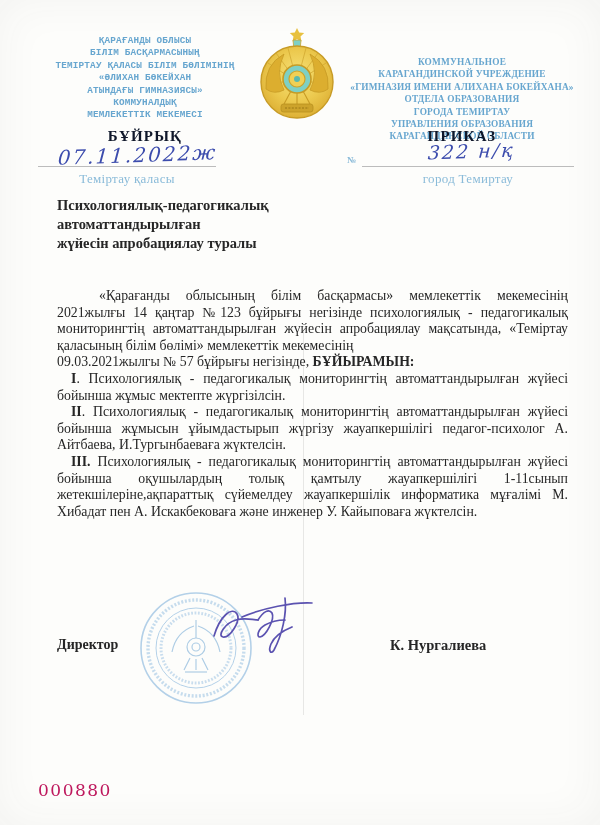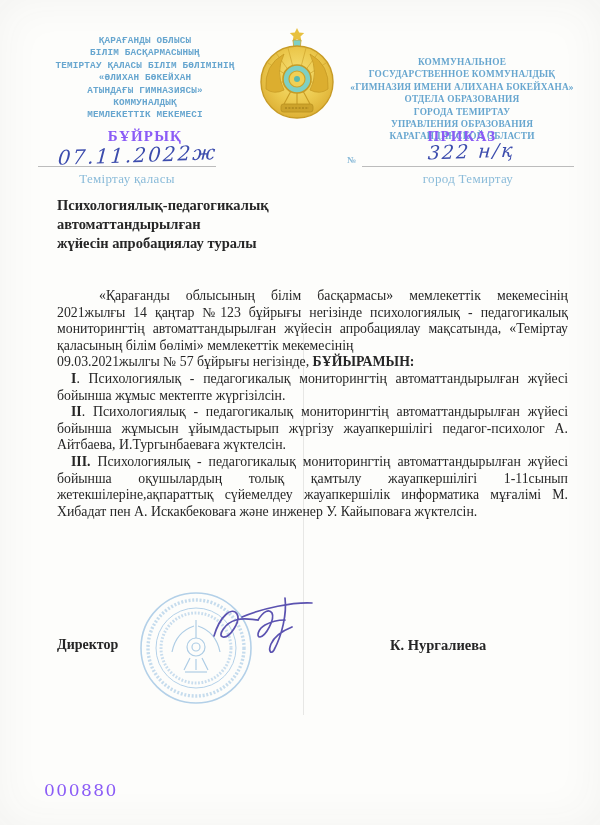--- a/index.html
+++ b/index.html
@@ -13,21 +13,21 @@
   }
   
   .org { position:absolute; text-align:center; font-weight:bold;
          color:#67a6cf; font-size:9.3px; line-height:12.4px; letter-spacing:.2px; }
   .org-left  { left:30px;  top:35px; width:230px;font-family:Liberation Mono, monospace; }
   .org-right { left:340px; top:40px; width:244px;margin-top:16px; }
   
   .emblem { position:absolute; left:258px; top:27px; width:78px; height:93px; }
   
   .order-title { position:absolute; top:128px; font-weight:bold; font-size:15px;
-                 letter-spacing:1.2px; color:#8b5cf6; text-align:center; }
+                 letter-spacing:1.2px; color:#0f172a; text-align:center; }
   .order-kk { left:30px;  width:230px; }
   .order-ru { left:340px; width:244px; }
   .hand { font-style:italic; color:#3c4cad; font-family:"DejaVu Serif", serif; }
   .date-hand { position:absolute; left:58px; top:143px; font-size:20px;
                transform:rotate(-2deg) skewX(-6deg); letter-spacing:2px; }
   .num-hand  { position:absolute; left:428px; top:140px; font-size:19px;
                transform:rotate(-2deg) skewX(-6deg); letter-spacing:2px; }
   .rule { position:absolute; border-bottom:1px solid #bcbcbc; height:0; }
   .rule-date { left:38px;  top:166px; width:178px; }
   .rule-num  { left:362px; top:166px; width:212px; }
@@ -48,22 +48,22 @@
   .bodytext strong  { font-weight:bold; }
   
   .fold { position:absolute; left:303px; top:330px; width:1px; height:385px;
           background:rgba(120,120,120,0.16); }
   
   .sig-role { position:absolute; left:57px;  top:637px; font-weight:bold; font-size:14px; }
   .sig-name { position:absolute; left:390px; top:637px; font-weight:bold; font-size:14.5px; }
   .stamp     { position:absolute; left:138px; top:590px; width:116px; height:116px; opacity:.85; }
   .signature { position:absolute; left:208px; top:590px; width:115px; height:80px; }
   
-  .serial { position:absolute; left:44px; top:780px; font-size:17px;
-            color:#8b5cf6; letter-spacing:1.5px; font-family:"DejaVu Serif", serif; }
+  .serial { position:absolute; left:38px; top:780px; font-size:17px;
+            color:#be185d; letter-spacing:1.5px; font-family:"DejaVu Serif", serif; }
 </style>
 </head>
 <body>
 
 <div class="page">
 
   <div class="org org-left">
     <div>ҚАРАҒАНДЫ ОБЛЫСЫ</div>
     <div>БІЛІМ БАСҚАРМАСЫНЫҢ</div>
     <div>ТЕМІРТАУ ҚАЛАСЫ БІЛІМ БӨЛІМІНІҢ</div>
@@ -111,21 +111,21 @@
         <line x1="45" y1="64" x2="52" y2="77"></line>
       <line x1="39" y1="66" x2="39" y2="78"></line>
     </g>
 
     <rect x="23" y="77" width="32" height="8" rx="2.5" fill="#cda32b" stroke="#b8901f" stroke-width="0.8"></rect>
     <line x1="27" y1="81" x2="51" y2="81" stroke="#9a7716" stroke-width="1" stroke-dasharray="2 1.4"></line>
   </svg>
 
   <div class="org org-right">
     <div>КОММУНАЛЬНОЕ</div>
-    <div>ГОСУДАРСТВЕННОЕ КОММУНАЛДЫҚ</div>
+    <div>КАРАГАНДИНСКОЙ УЧРЕЖДЕНИЕ</div>
     <div>«ГИМНАЗИЯ ИМЕНИ АЛИХАНА БОКЕЙХАНА»</div>
     <div>ОТДЕЛА ОБРАЗОВАНИЯ</div>
     <div>ГОРОДА ТЕМИРТАУ</div>
     <div>УПРАВЛЕНИЯ ОБРАЗОВАНИЯ</div>
     <div>КАРАГАНДИНСКОЙ ОБЛАСТИ</div>
   </div>
 
   <div class="order-title order-kk">БҰЙРЫҚ</div>
   <div class="order-title order-ru">ПРИКАЗ</div>
 

